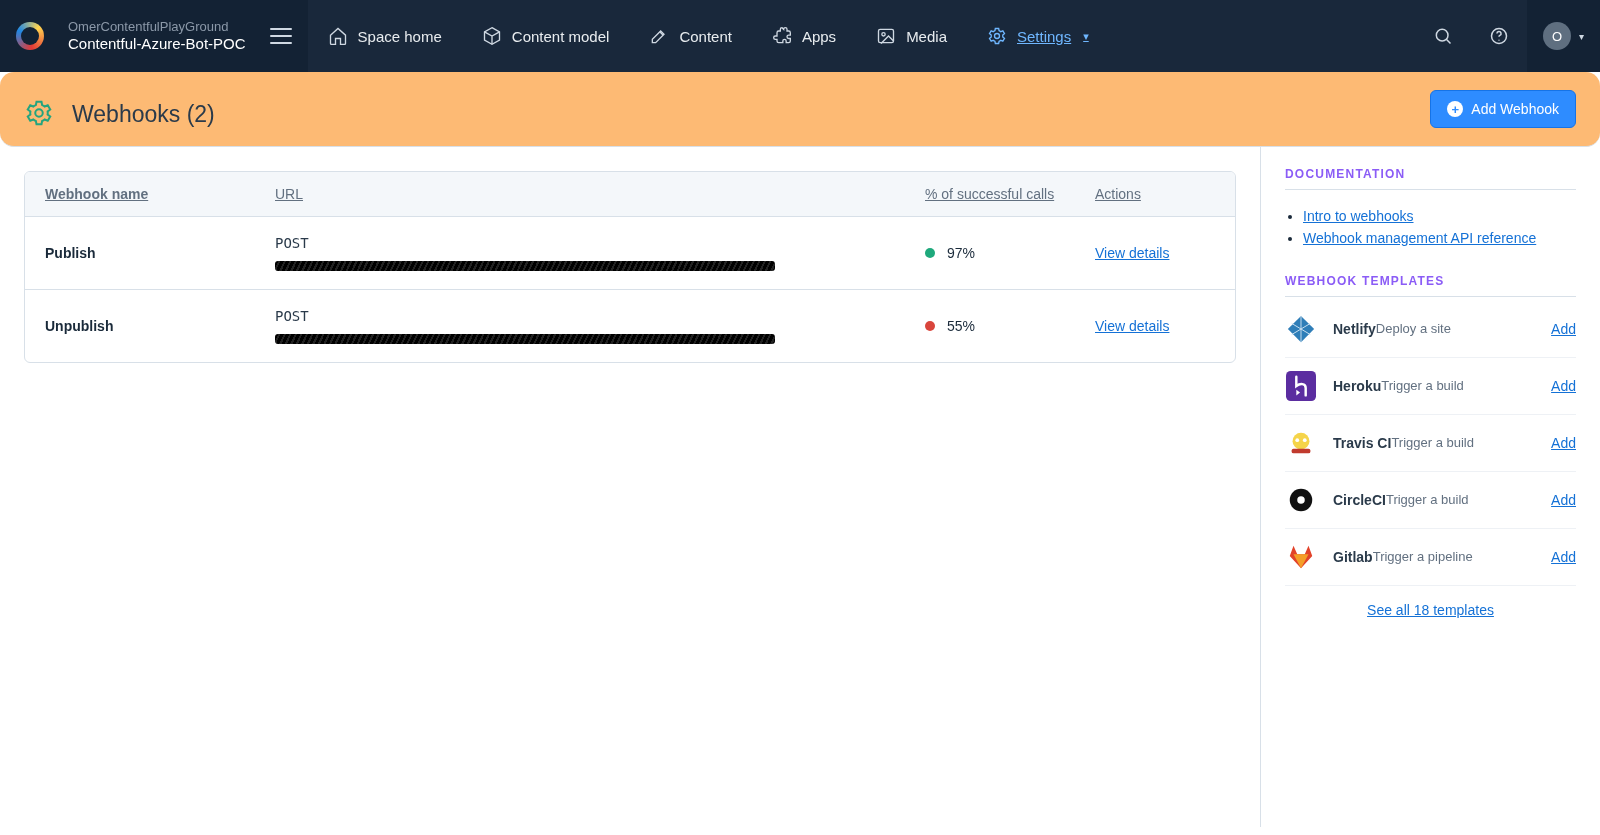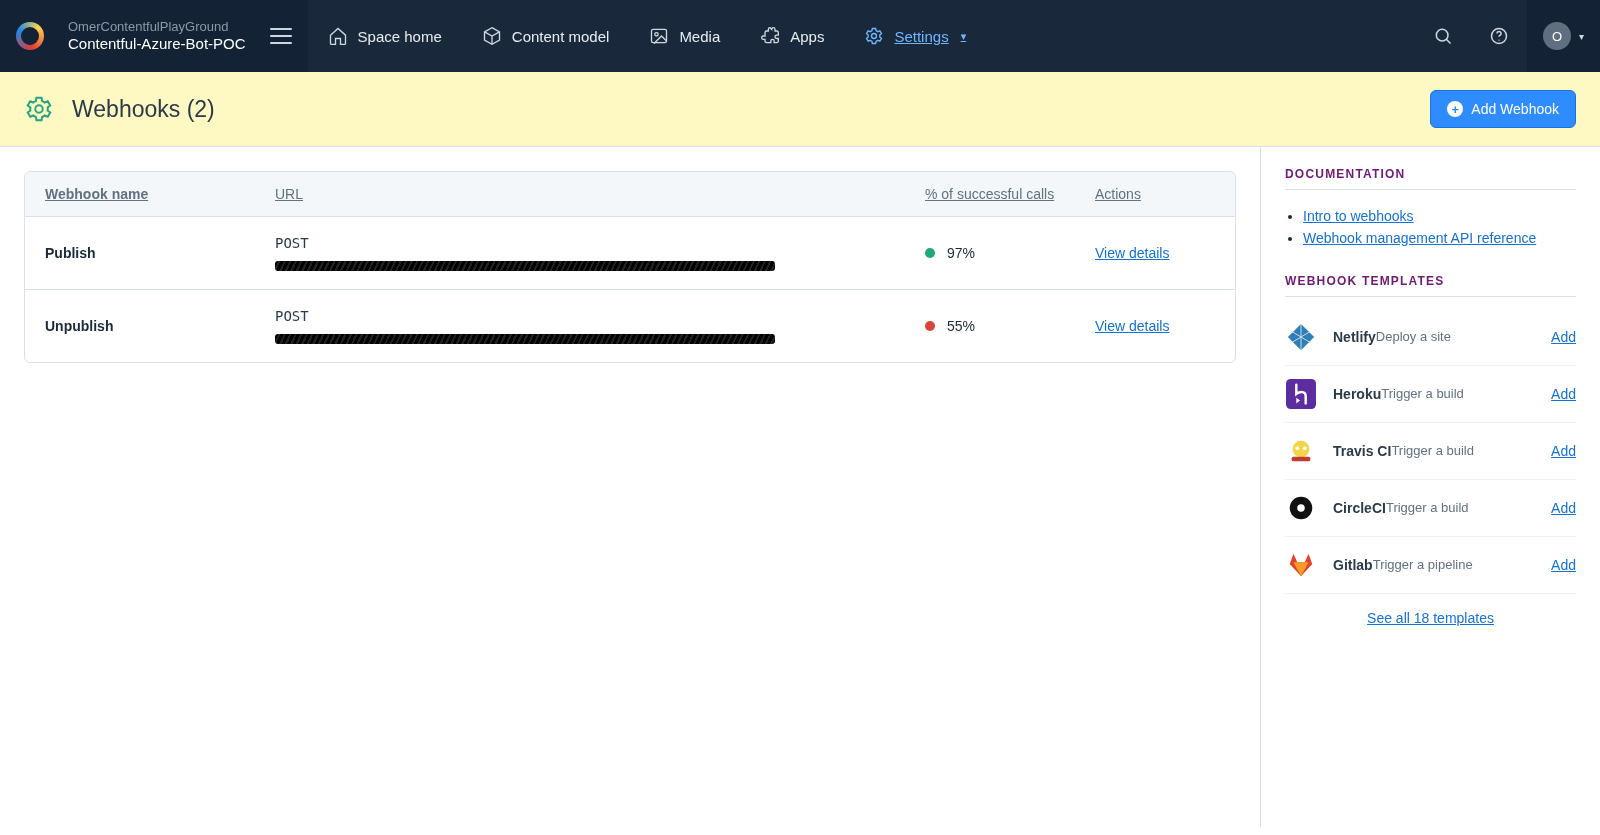--- a/index.html
+++ b/index.html
@@ -32,21 +32,21 @@
   .nav-icon{width:20px;height:20px;display:inline-flex;align-items:center;justify-content:center;}
   .nav-icon svg{width:20px;height:20px;stroke:#cfd8e2;stroke-width:1.6;fill:none;}
   .navlink.active .nav-icon svg{stroke:#6fb7ff;}
   .nav-right{margin-left:auto;display:flex;align-items:center;}
   .nav-iconbtn{width:56px;height:100%;display:flex;align-items:center;justify-content:center;cursor:pointer;}
   .nav-iconbtn svg{width:20px;height:20px;stroke:#cfd8e2;stroke-width:1.8;fill:none;}
   .user-block{display:flex;align-items:center;gap:8px;padding:0 16px;background:var(--nav-bg2);height:100%;cursor:pointer;}
   .avatar{width:28px;height:28px;border-radius:50%;background:#5f6f80;color:#fff;display:flex;align-items:center;justify-content:center;font-size:13px;}
   .caret{font-size:10px;color:#cfd8e2;}
   
-  .pagehead{display:flex;align-items:center;padding:18px 24px;border-bottom:1px solid var(--border);background:#fef9c3;}
+  .pagehead{display:flex;align-items:flex-end;padding:18px 24px;border-bottom:1px solid var(--border);background:#fdba74;border-radius:14px;}
   .pagehead .gear{width:30px;height:30px;margin-right:18px;}
   .pagehead .gear svg{width:30px;height:30px;stroke:#24a47f;stroke-width:1.6;fill:none;}
   .pagehead h1{margin:0;font-size:23px;font-weight:500;color:#2a3a4a;}
   .btn-primary{margin-left:auto;display:flex;align-items:center;gap:8px;background:var(--accent);color:#fff;border:1px solid #1673e6;border-radius:6px;padding:10px 16px;font-size:14px;font-weight:500;cursor:pointer;}
   .btn-primary .plus{width:16px;height:16px;border-radius:50%;background:#fff;color:var(--accent);display:flex;align-items:center;justify-content:center;font-weight:700;font-size:13px;}
   
   .body{display:flex;align-items:flex-start;}
   .main{flex:1;padding:24px;}
   .side{width:340px;border-left:1px solid var(--border);padding:20px 24px 40px 24px;min-height:680px;}
   
@@ -57,21 +57,21 @@
   .c-url{flex:1;min-width:0;}
   .c-pct{flex:0 0 170px;}
   .c-act{flex:0 0 120px;}
   .method{font-family:ui-monospace,Menlo,monospace;color:#2a3a4a;}
   .redact{margin-top:10px;height:10px;width:500px;max-width:95%;border-radius:3px;background:repeating-linear-gradient(115deg,#000 0 3px,#222 3px 5px);}
   .dot{display:inline-block;width:10px;height:10px;border-radius:50%;margin-right:8px;position:relative;top:0;}
   .dot.green{background:var(--green);}
   .dot.red{background:var(--red);}
   .link{color:var(--link);text-decoration:underline;cursor:pointer;}
   
-  .side h3{margin:0 0 12px 0;font-size:12px;letter-spacing:1.2px;color:#701a75;font-weight:600;padding-bottom:8px;border-bottom:1px solid var(--border);}
+  .side h3{margin:0 0 4px 0;font-size:12px;letter-spacing:1.2px;color:#8b5cf6;font-weight:600;padding-bottom:8px;border-bottom:1px solid var(--border);}
   .side ul.doc{margin:18px 0 28px 0;padding-left:18px;}
   .side ul.doc li{margin:6px 0;}
   .tmpl{display:flex;align-items:center;gap:16px;padding:12px 0;border-bottom:1px solid #eef1f5;}
   .tmpl:last-of-type{border-bottom:none;}
   .t-icon{width:32px;height:32px;border-radius:4px;display:flex;align-items:center;justify-content:center;}
   .t-icon svg{width:30px;height:30px;}
   .t-text{display:flex;flex-direction:row;line-height:1.35;}
   .t-name{font-weight:600;color:#2a3a4a;}
   .t-desc{color:var(--muted);font-size:13px;}
   .t-add{margin-left:auto;}
@@ -108,34 +108,43 @@
           <svg viewBox="0 0 24 24">
             <path d="M12 2l9 5v10l-9 5-9-5V7z"></path>
             <path d="M3 7l9 5 9-5M12 22V12"></path>
           </svg>
         </span>
       <span>Content model</span>
     </div>
     <div class="navlink">
       <span class="nav-icon">
           <svg viewBox="0 0 24 24">
+            <path d="M4 20h4l10-10-4-4L4 16v4z"></path>
+            <path d="M13 7l4 4"></path>
+          </svg>
+        </span>
+      <span>Content</span>
+    </div>
+    <div class="navlink">
+      <span class="nav-icon">
+          <svg viewBox="0 0 24 24">
+            <path d="M14 4a2 2 0 1 1 4 0v2h2a2 2 0 0 1 2 2v3h-2a2 2 0 1 0 0 4h2v3a2 2 0 0 1-2 2h-3v-2a2 2 0 1 0-4 0v2H8a2 2 0 0 1-2-2v-2H4a2 2 0 1 1 0-4h2V8a2 2 0 0 1 2-2h2V4a2 2 0 0 1 2-2z"></path>
+          </svg>
+        </span>
+      <span>Apps</span>
+    </div>
+    <div class="navlink">
+      <span class="nav-icon">
+          <svg viewBox="0 0 24 24">
             <rect x="3" y="4" width="18" height="16" rx="2"></rect>
             <circle cx="9" cy="10" r="2"></circle>
             <path d="M21 18l-6-6-9 9"></path>
           </svg>
         </span>
       <span>Media</span>
-    </div>
-    <div class="navlink">
-      <span class="nav-icon">
-          <svg viewBox="0 0 24 24">
-            <path d="M14 4a2 2 0 1 1 4 0v2h2a2 2 0 0 1 2 2v3h-2a2 2 0 1 0 0 4h2v3a2 2 0 0 1-2 2h-3v-2a2 2 0 1 0-4 0v2H8a2 2 0 0 1-2-2v-2H4a2 2 0 1 1 0-4h2V8a2 2 0 0 1 2-2h2V4a2 2 0 0 1 2-2z"></path>
-          </svg>
-        </span>
-      <span>Apps</span>
     </div>
     <div class="navlink active">
       <span class="nav-icon">
           <svg viewBox="0 0 24 24">
             <circle cx="12" cy="12" r="3"></circle>
             <path d="M19 12a7 7 0 0 0-.1-1.2l2.1-1.6-2-3.4-2.5 1a7 7 0 0 0-2-1.2L14 3h-4l-.5 2.6a7 7 0 0 0-2 1.2l-2.5-1-2 3.4 2.1 1.6A7 7 0 0 0 5 12c0 .4 0 .8.1 1.2L3 14.8l2 3.4 2.5-1a7 7 0 0 0 2 1.2L10 21h4l.5-2.6a7 7 0 0 0 2-1.2l2.5 1 2-3.4-2.1-1.6c.1-.4.1-.8.1-1.2z"></path>
           </svg>
         </span>
       <span>Settings</span>
       <span class="chev">▾</span>

